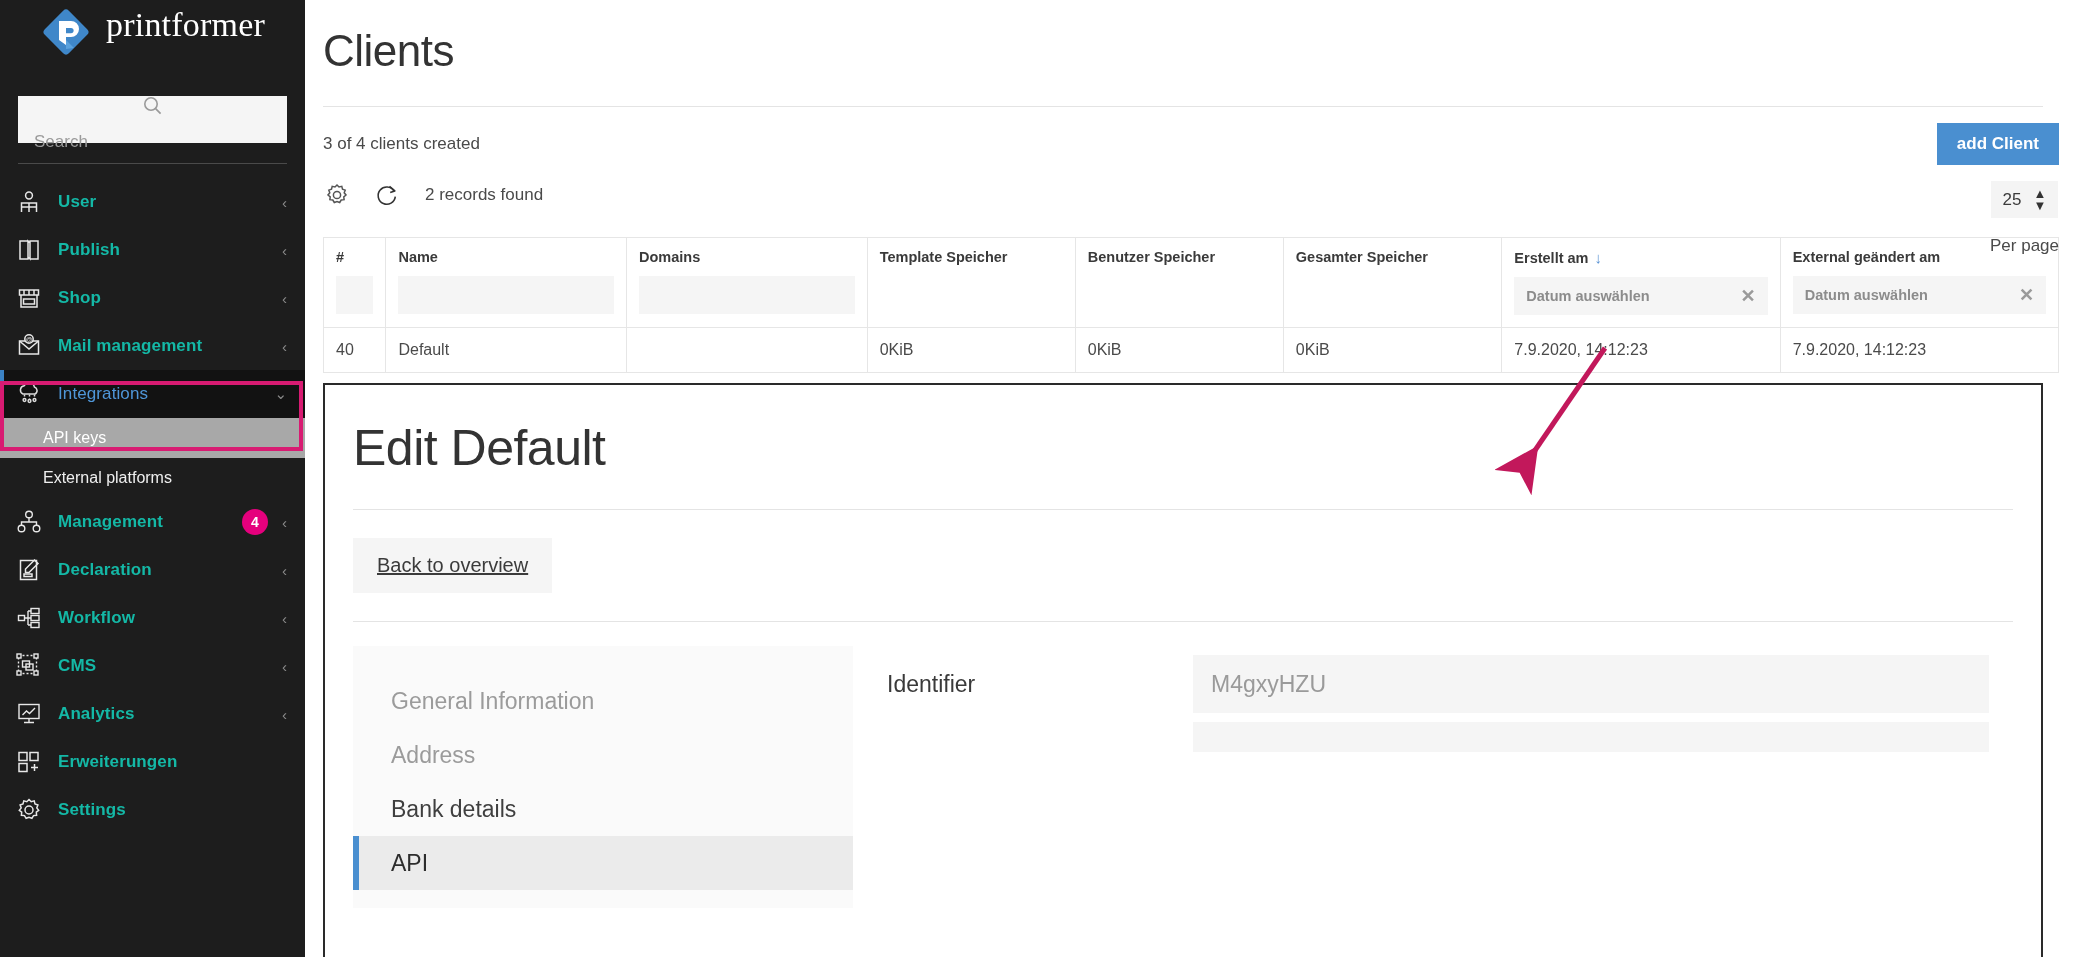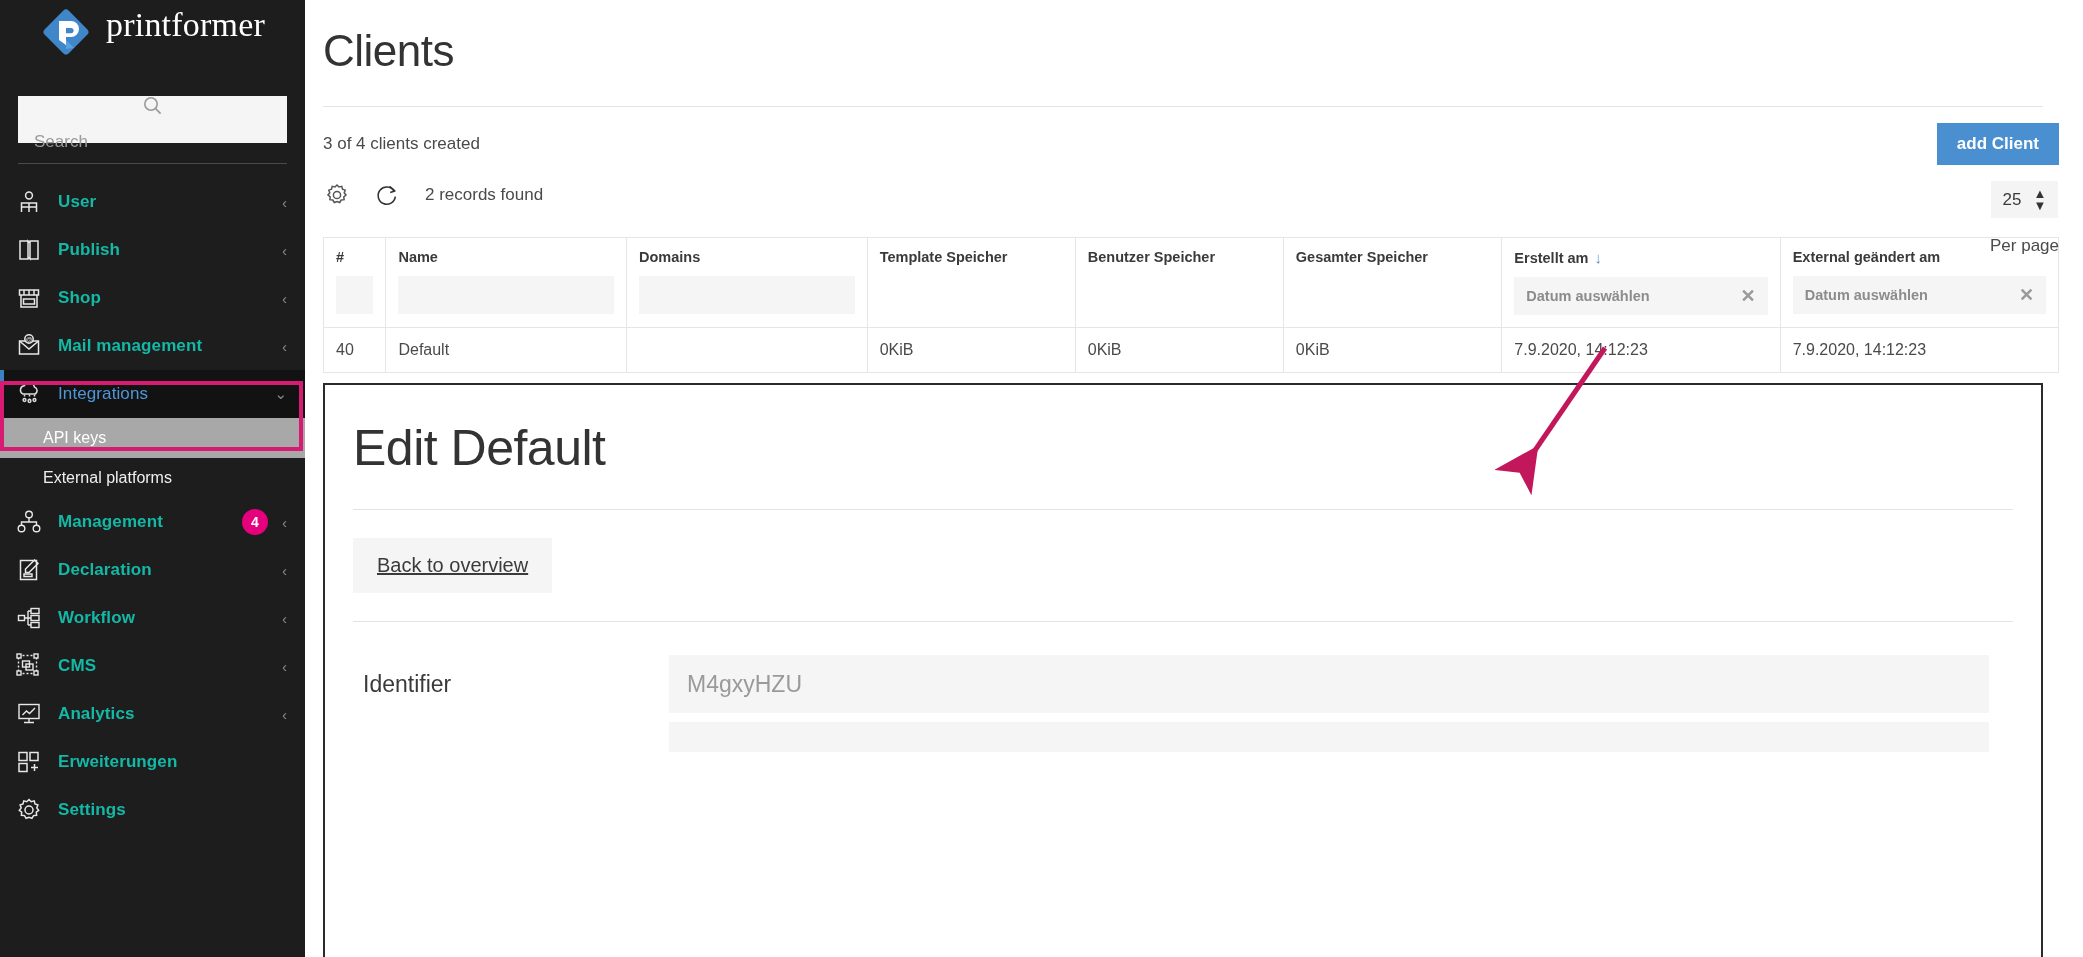--- a/index.html
+++ b/index.html
@@ -561,20 +561,34 @@
 
     <section class="overlay">
       <h2 class="ov-title">Edit Default</h2>
       <div class="ov-rule"></div>
       <div class="ov-backbtn-wrap">
         <button class="btn-ghost">Back to overview</button>
       </div>
       <div class="ov-rule2"></div>
 
       <div class="ov-body">
+        <div class="ov-tabs">
+          <div class="ov-tab">
+            <span>General Information</span>
+          </div>
+          <div class="ov-tab">
+            <span>Address</span>
+          </div>
+          <div class="ov-tab strong">
+            <span>Bank details</span>
+          </div>
+          <div class="ov-tab active">
+            <span>API</span>
+          </div>
+        </div>
 
         <div class="ov-fields">
           <div class="field-row">
             <span class="field-label">Identifier</span>
             <div class="field-input">M4gxyHZU</div>
           </div>
           <div class="field-row partial">
             <span class="field-label"></span>
             <div class="field-input"></div>
           </div>

